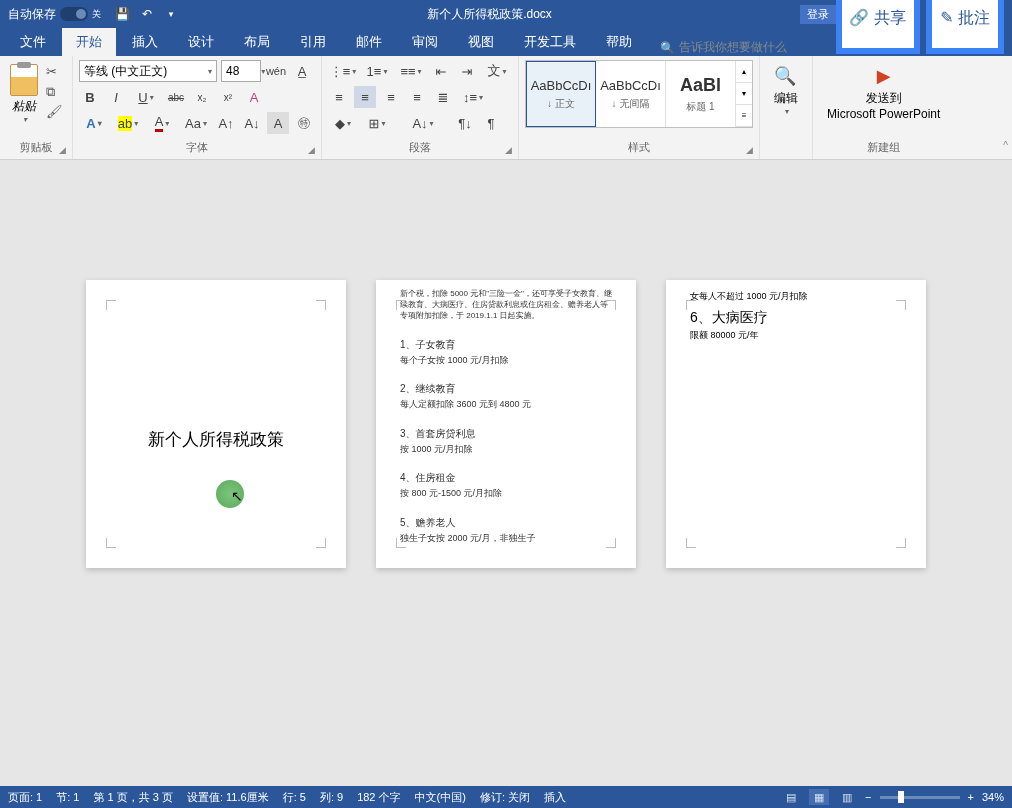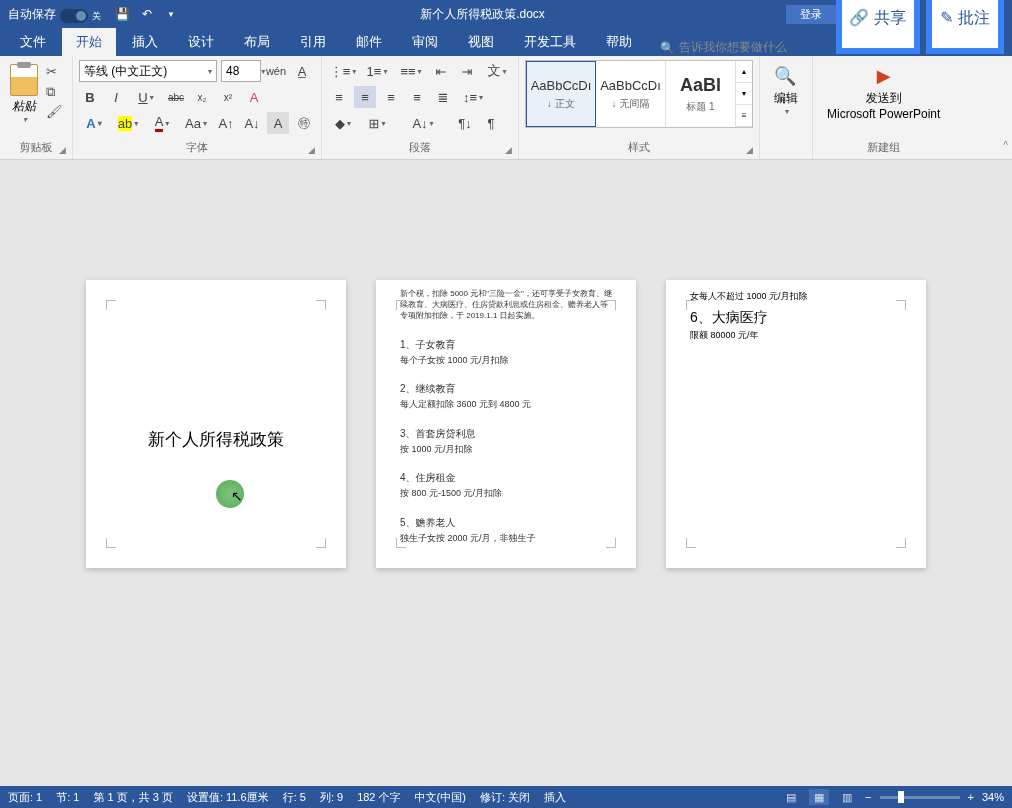--- a/index.html
+++ b/index.html
@@ -1,26 +1,26 @@
 <!DOCTYPE html>
 <html><head>
 <meta charset="utf-8">
 <style>
 *{margin:0;padding:0;box-sizing:border-box;font-family:"Microsoft YaHei","Segoe UI",sans-serif;}
 body{width:1012px;height:808px;background:#e6e6e6;overflow:hidden;position:relative;}
 .titlebar{height:28px;background:#2b579a;display:flex;align-items:center;color:#fff;font-size:12px;}
 .titlebar-left{display:flex;align-items:center;gap:6px;padding-left:8px;}
-.autosave{display:flex;align-items:flex-end;gap:4px;}
+.autosave{display:flex;align-items:center;gap:4px;}
 .toggle{width:28px;height:14px;background:#1e3f6f;border-radius:7px;position:relative;}
 .toggle::after{content:"";position:absolute;width:10px;height:10px;background:#6a8bb8;border-radius:50%;top:2px;right:2px;}
 .qat{display:flex;gap:8px;margin-left:8px;align-items:center;}
 .qat-icon{width:16px;height:16px;display:flex;align-items:center;justify-content:center;color:#fff;cursor:pointer;}
 .titlebar-center{flex:1;text-align:center;}
 .titlebar-right{display:flex;align-items:center;gap:2px;}
-.login-btn{background:#4472c4;padding:2px 14px;font-size:11px;margin-right:8px;}
+.login-btn{background:#4472c4;padding:2px 7px;font-size:11px;margin-right:8px;}
 .win-btn{width:40px;height:28px;display:flex;align-items:center;justify-content:center;color:#fff;cursor:pointer;}
 .tabs{height:28px;background:#2b579a;display:flex;align-items:flex-end;padding-left:6px;gap:2px;}
 .tab{padding:5px 14px;color:#fff;font-size:13px;cursor:pointer;}
 .tab.active{background:#f3f3f3;color:#2b579a;}
 .tabs-right{margin-left:auto;display:flex;gap:6px;padding-right:8px;padding-bottom:2px;}
 .share-btn{background:#fff;color:#2b579a;padding:19px 8px;font-size:16px;border:6px solid #3b82f6;}
 .ribbon{height:104px;background:#f3f3f3;border-bottom:1px solid #d0d0d0;display:flex;}
 .rgroup{border-right:1px solid #e0e0e0;padding:4px 6px 2px 6px;display:flex;flex-direction:column;}
 .rgroup-body{flex:1;display:flex;align-items:flex-start;}
 .rgroup-label{text-align:center;font-size:11px;color:#666;padding:2px 0;position:relative;}

